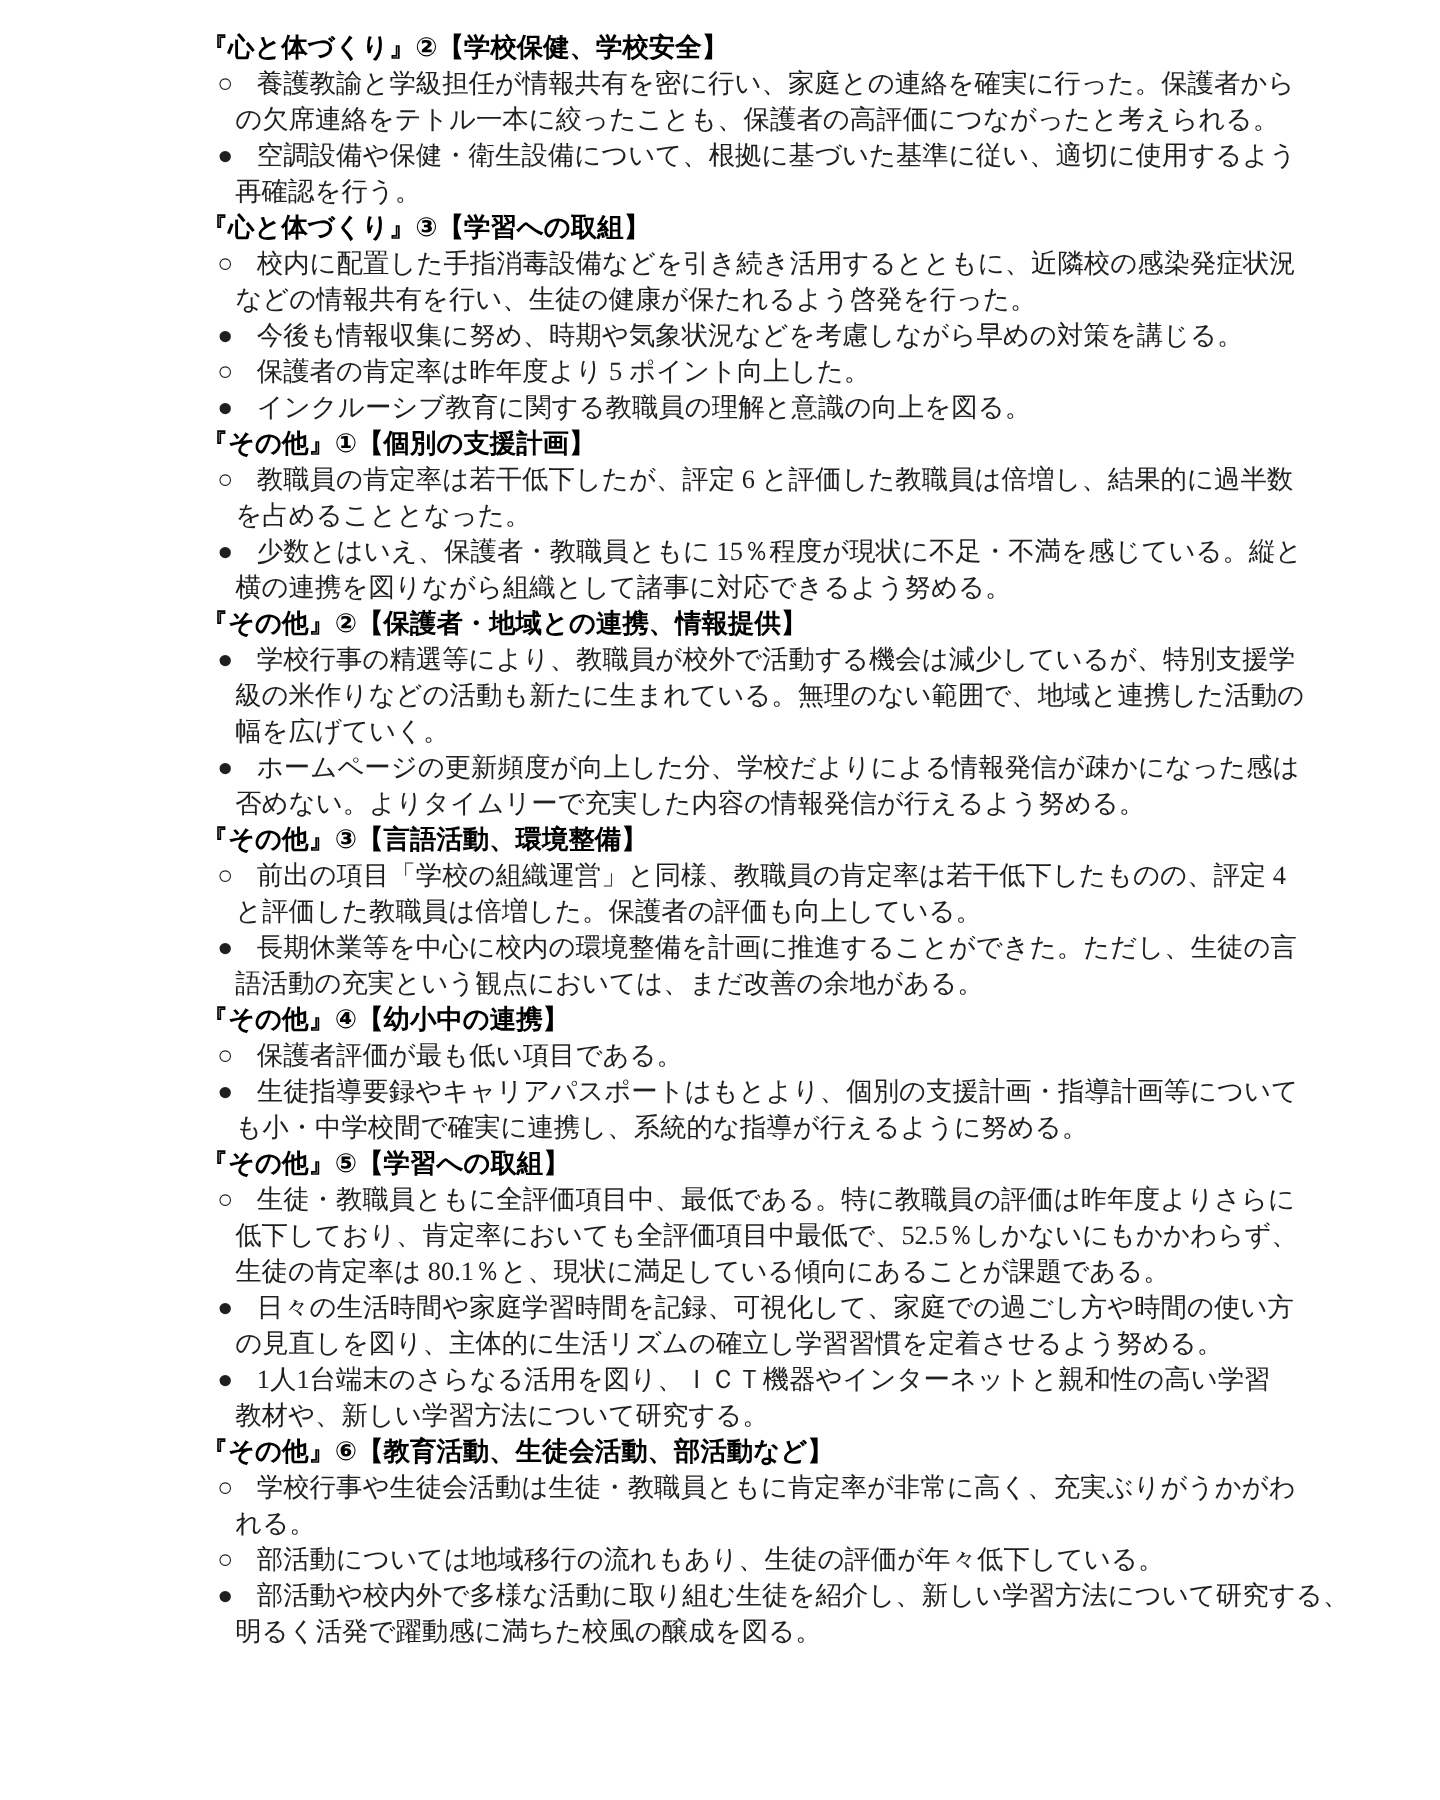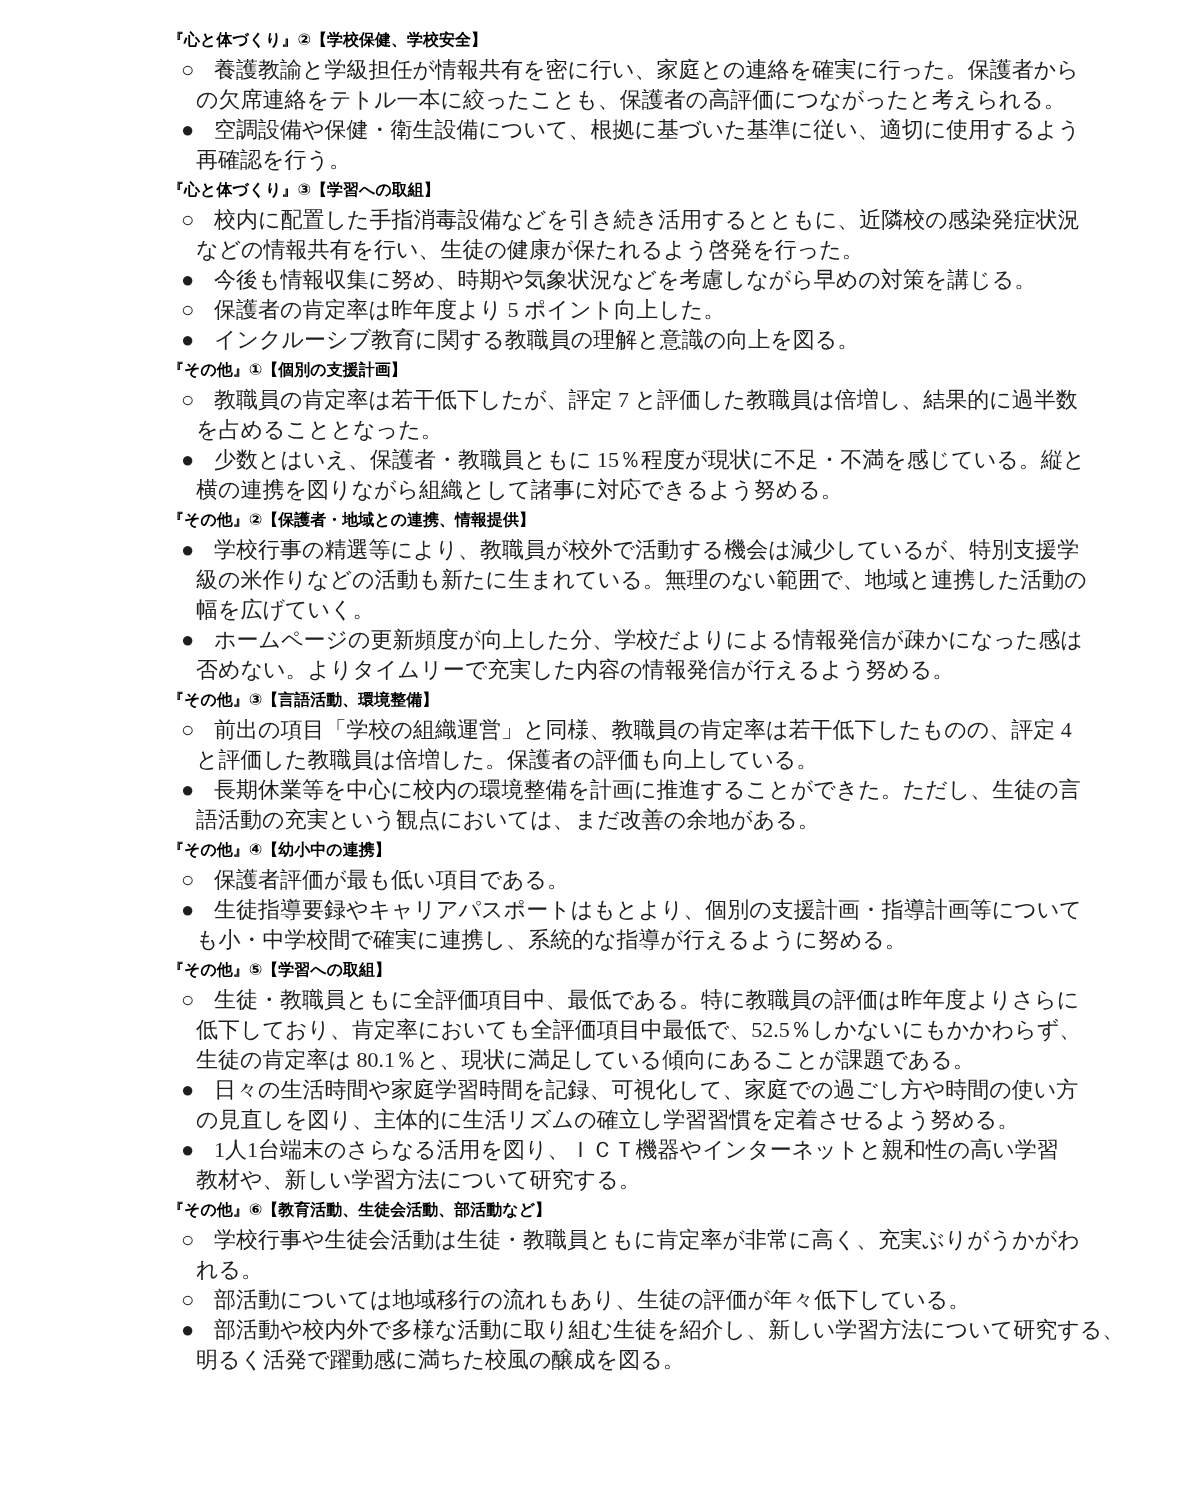--- a/index.html
+++ b/index.html
@@ -23,21 +23,21 @@
     padding: 25px 50px 0 168px;
     font-family: "Liberation Serif", "DejaVu Serif", serif;
     font-size: 22px;
     line-height: 30px;
     color: #1f1f1f;
   }
   .heading {
     margin: 0;
     font-family: "Liberation Sans", "DejaVu Sans", sans-serif;
     font-weight: 700;
-    font-size: 16px;
+    font-size: 22px;
     line-height: 30px;
     color: #000000;
     white-space: pre-wrap;
   }
   .item {
     margin: 0;
     padding-left: 28px;
     text-indent: -15px;
     white-space: pre-wrap;
   }
@@ -61,21 +61,21 @@
 の欠席連絡をテトル一本に絞ったことも、保護者の高評価につながったと考えられる。</span></p>
       <p class="item"><span class="marker">●</span><span class="item-text">空調設備や保健・衛生設備について、根拠に基づいた基準に従い、適切に使用するよう
 再確認を行う。</span></p>
       <h2 class="heading">『心と体づくり』③【学習への取組】</h2>
       <p class="item"><span class="marker">○</span><span class="item-text">校内に配置した手指消毒設備などを引き続き活用するとともに、近隣校の感染発症状況
 などの情報共有を行い、生徒の健康が保たれるよう啓発を行った。</span></p>
       <p class="item"><span class="marker">●</span><span class="item-text">今後も情報収集に努め、時期や気象状況などを考慮しながら早めの対策を講じる。</span></p>
       <p class="item"><span class="marker">○</span><span class="item-text">保護者の肯定率は昨年度より 5 ポイント向上した。</span></p>
       <p class="item"><span class="marker">●</span><span class="item-text">インクルーシブ教育に関する教職員の理解と意識の向上を図る。</span></p>
       <h2 class="heading">『その他』①【個別の支援計画】</h2>
-      <p class="item"><span class="marker">○</span><span class="item-text">教職員の肯定率は若干低下したが、評定 7 と評価した教職員は倍増し、結果的に過半数
+      <p class="item"><span class="marker">○</span><span class="item-text">教職員の肯定率は若干低下したが、評定 6 と評価した教職員は倍増し、結果的に過半数
 を占めることとなった。</span></p>
       <p class="item"><span class="marker">●</span><span class="item-text">少数とはいえ、保護者・教職員ともに 15％程度が現状に不足・不満を感じている。縦と
 横の連携を図りながら組織として諸事に対応できるよう努める。</span></p>
       <h2 class="heading">『その他』②【保護者・地域との連携、情報提供】</h2>
       <p class="item"><span class="marker">●</span><span class="item-text">学校行事の精選等により、教職員が校外で活動する機会は減少しているが、特別支援学
 級の米作りなどの活動も新たに生まれている。無理のない範囲で、地域と連携した活動の
 幅を広げていく。</span></p>
       <p class="item"><span class="marker">●</span><span class="item-text">ホームページの更新頻度が向上した分、学校だよりによる情報発信が疎かになった感は
 否めない。よりタイムリーで充実した内容の情報発信が行えるよう努める。</span></p>
       <h2 class="heading">『その他』③【言語活動、環境整備】</h2>

